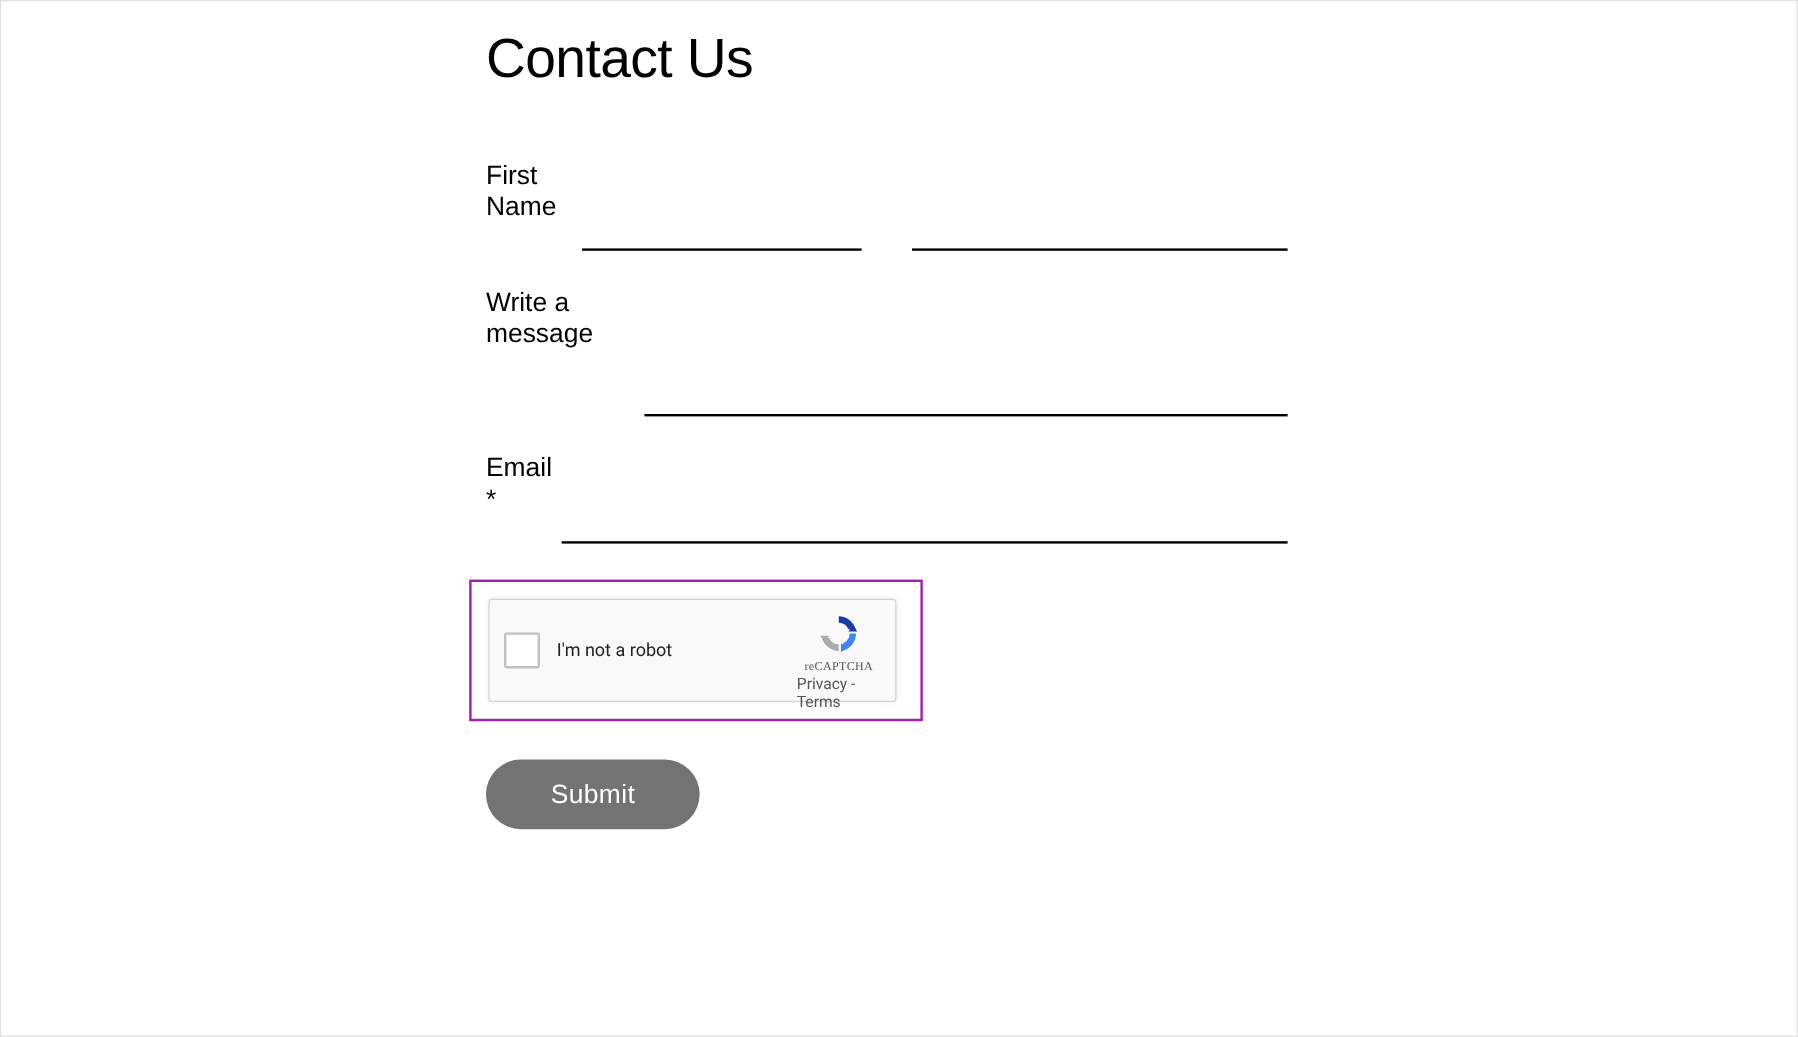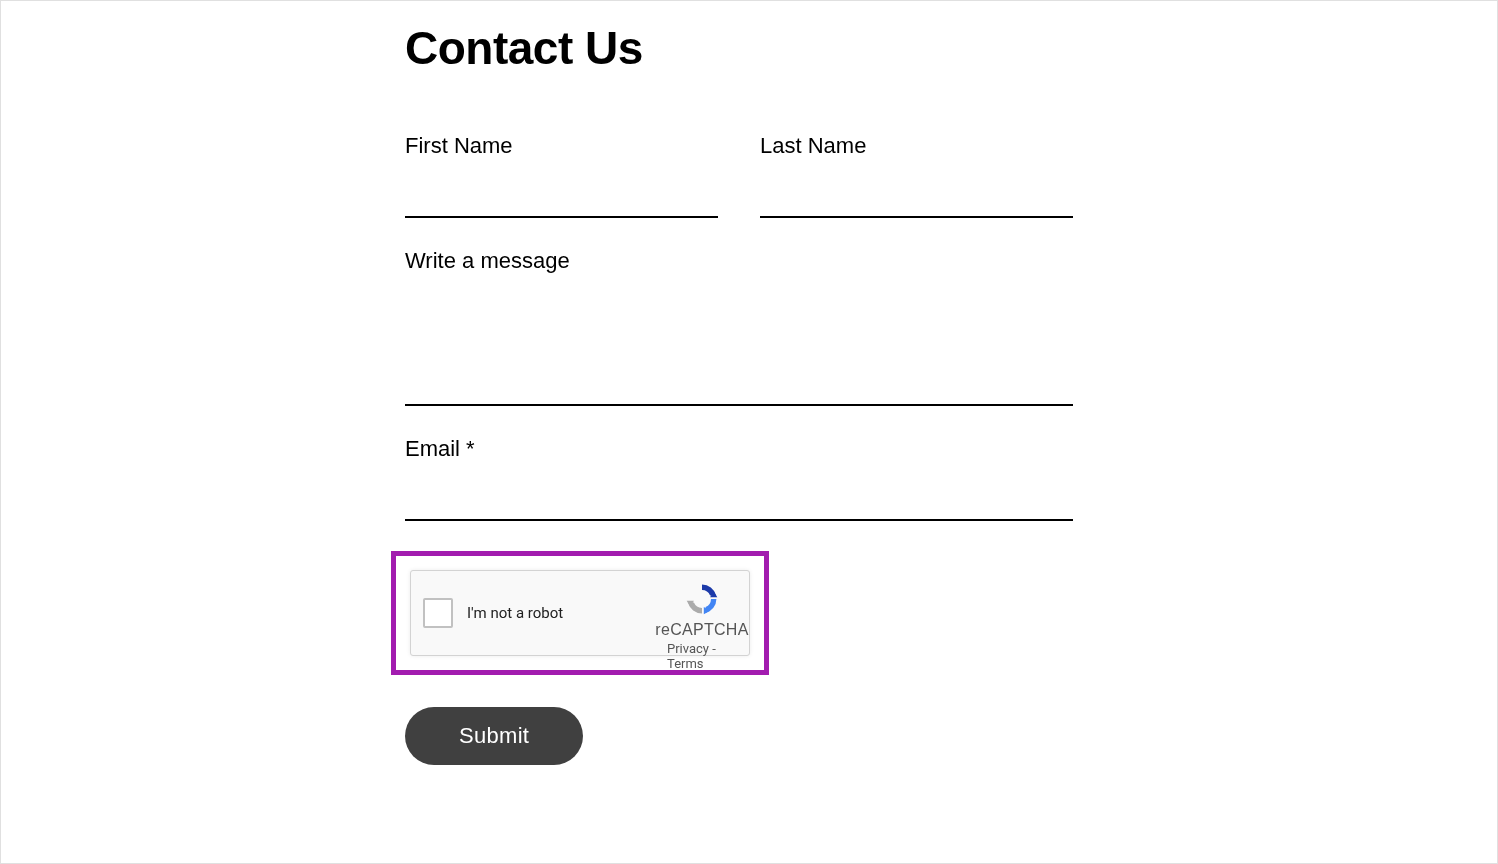--- a/index.html
+++ b/index.html
@@ -16,34 +16,34 @@
       border: 1px solid #e0e0e0;
     }
     .container {
       position: absolute;
       left: 404px;
       top: 20px;
       width: 668px;
     }
     .page-title {
       font-size: 46px;
-      font-weight: 700;
+      font-weight: 400;
       color: #000;
       letter-spacing: -0.5px;
       margin-bottom: 58px;
     }
     .row {
       display: flex;
       gap: 42px;
       margin-bottom: 30px;
     }
     .field {
       flex: 1;
       display: flex;
-      flex-direction: column;
+      flex-direction: row;
     }
     .field-full {
       width: 100%;
       margin-bottom: 30px;
     }
     .field-label {
       font-size: 22px;
       font-weight: 400;
       color: #000;
       margin-bottom: 24px;
@@ -65,21 +65,21 @@
       background: transparent;
       font-size: 18px;
       padding: 6px 0;
       outline: none;
       width: 100%;
       height: 108px;
       resize: none;
       font-family: inherit;
     }
     .recaptcha-highlight {
-      border: 5px solid #a21caf;
+      border: 2px solid #a21caf;
       padding: 14px;
       width: 378px;
       margin-top: 26px;
       margin-bottom: 32px;
       margin-left: -14px;
     }
     .recaptcha-box {
       background: #f9f9f9;
       border: 1px solid #d3d3d3;
       border-radius: 3px;
@@ -114,37 +114,37 @@
       display: flex;
       flex-direction: column;
       align-items: center;
     }
     .recaptcha-logo {
       width: 36px;
       height: 36px;
       margin-bottom: 4px;
     }
     .recaptcha-brandname {
-      font-size: 16px;
+      font-size: 10px;
       color: #555;
-      font-family: Liberation Sans, sans-serif;
+      font-family: Liberation Serif, serif;
       letter-spacing: 0.3px;
     }
     .recaptcha-links {
       font-size: 13px;
       color: #555;
       font-family: Roboto, Arial, sans-serif;
       margin-top: 2px;
     }
     .recaptcha-links a {
       color: #555;
       text-decoration: none;
     }
     .submit-button {
-      background: #404040;
+      background: #737373;
       color: #fff;
       border: none;
       border-radius: 999px;
       font-size: 22px;
       padding: 16px 54px;
       cursor: pointer;
       font-weight: 400;
       letter-spacing: 0.3px;
     }
   </style>
@@ -154,21 +154,20 @@
 <div class="container">
 
   <h1 class="page-title">Contact Us</h1>
 
   <div class="row">
     <div class="field">
       <label class="field-label">First Name</label>
       <input type="text" class="field-input" value="" style="">
     </div>
     <div class="field">
-      <label class="field-label">Last Name</label>
       <input type="text" class="field-input" value="" style="">
     </div>
   </div>
 
   <div class="field field-full">
     <label class="field-label">Write a message</label>
     <textarea class="field-textarea" style=""></textarea>
   </div>
 
   <div class="field field-full">

